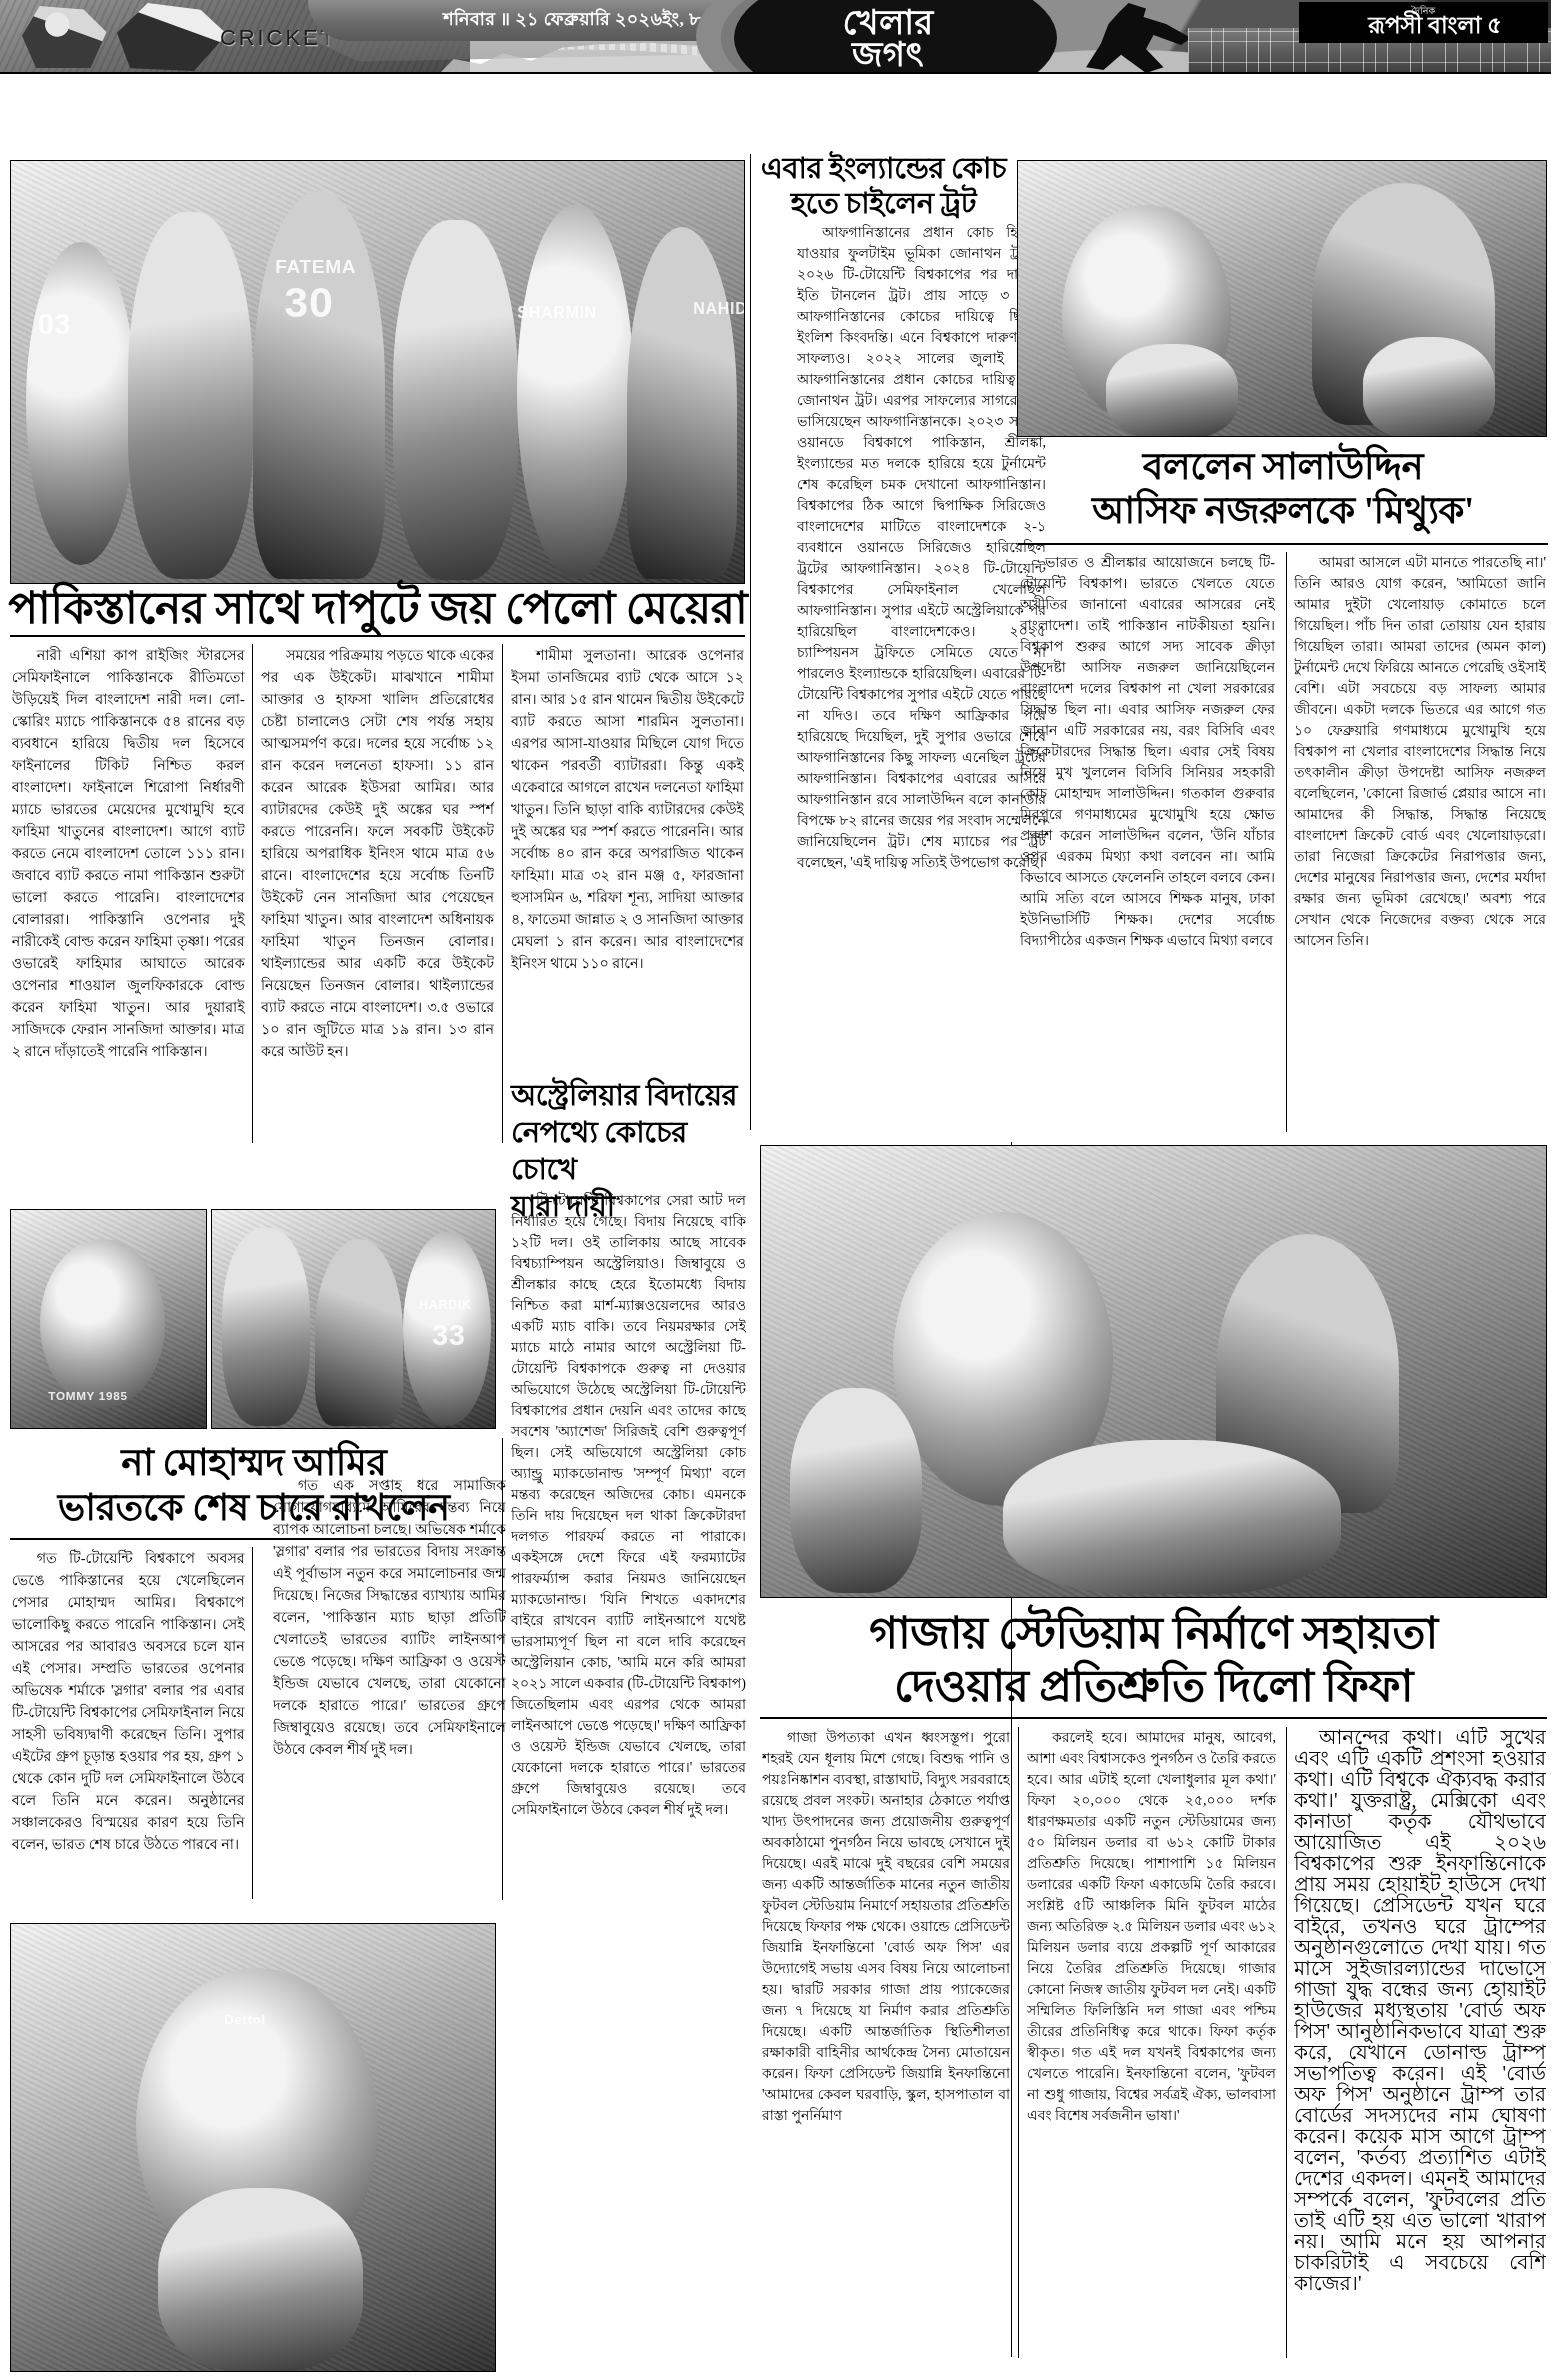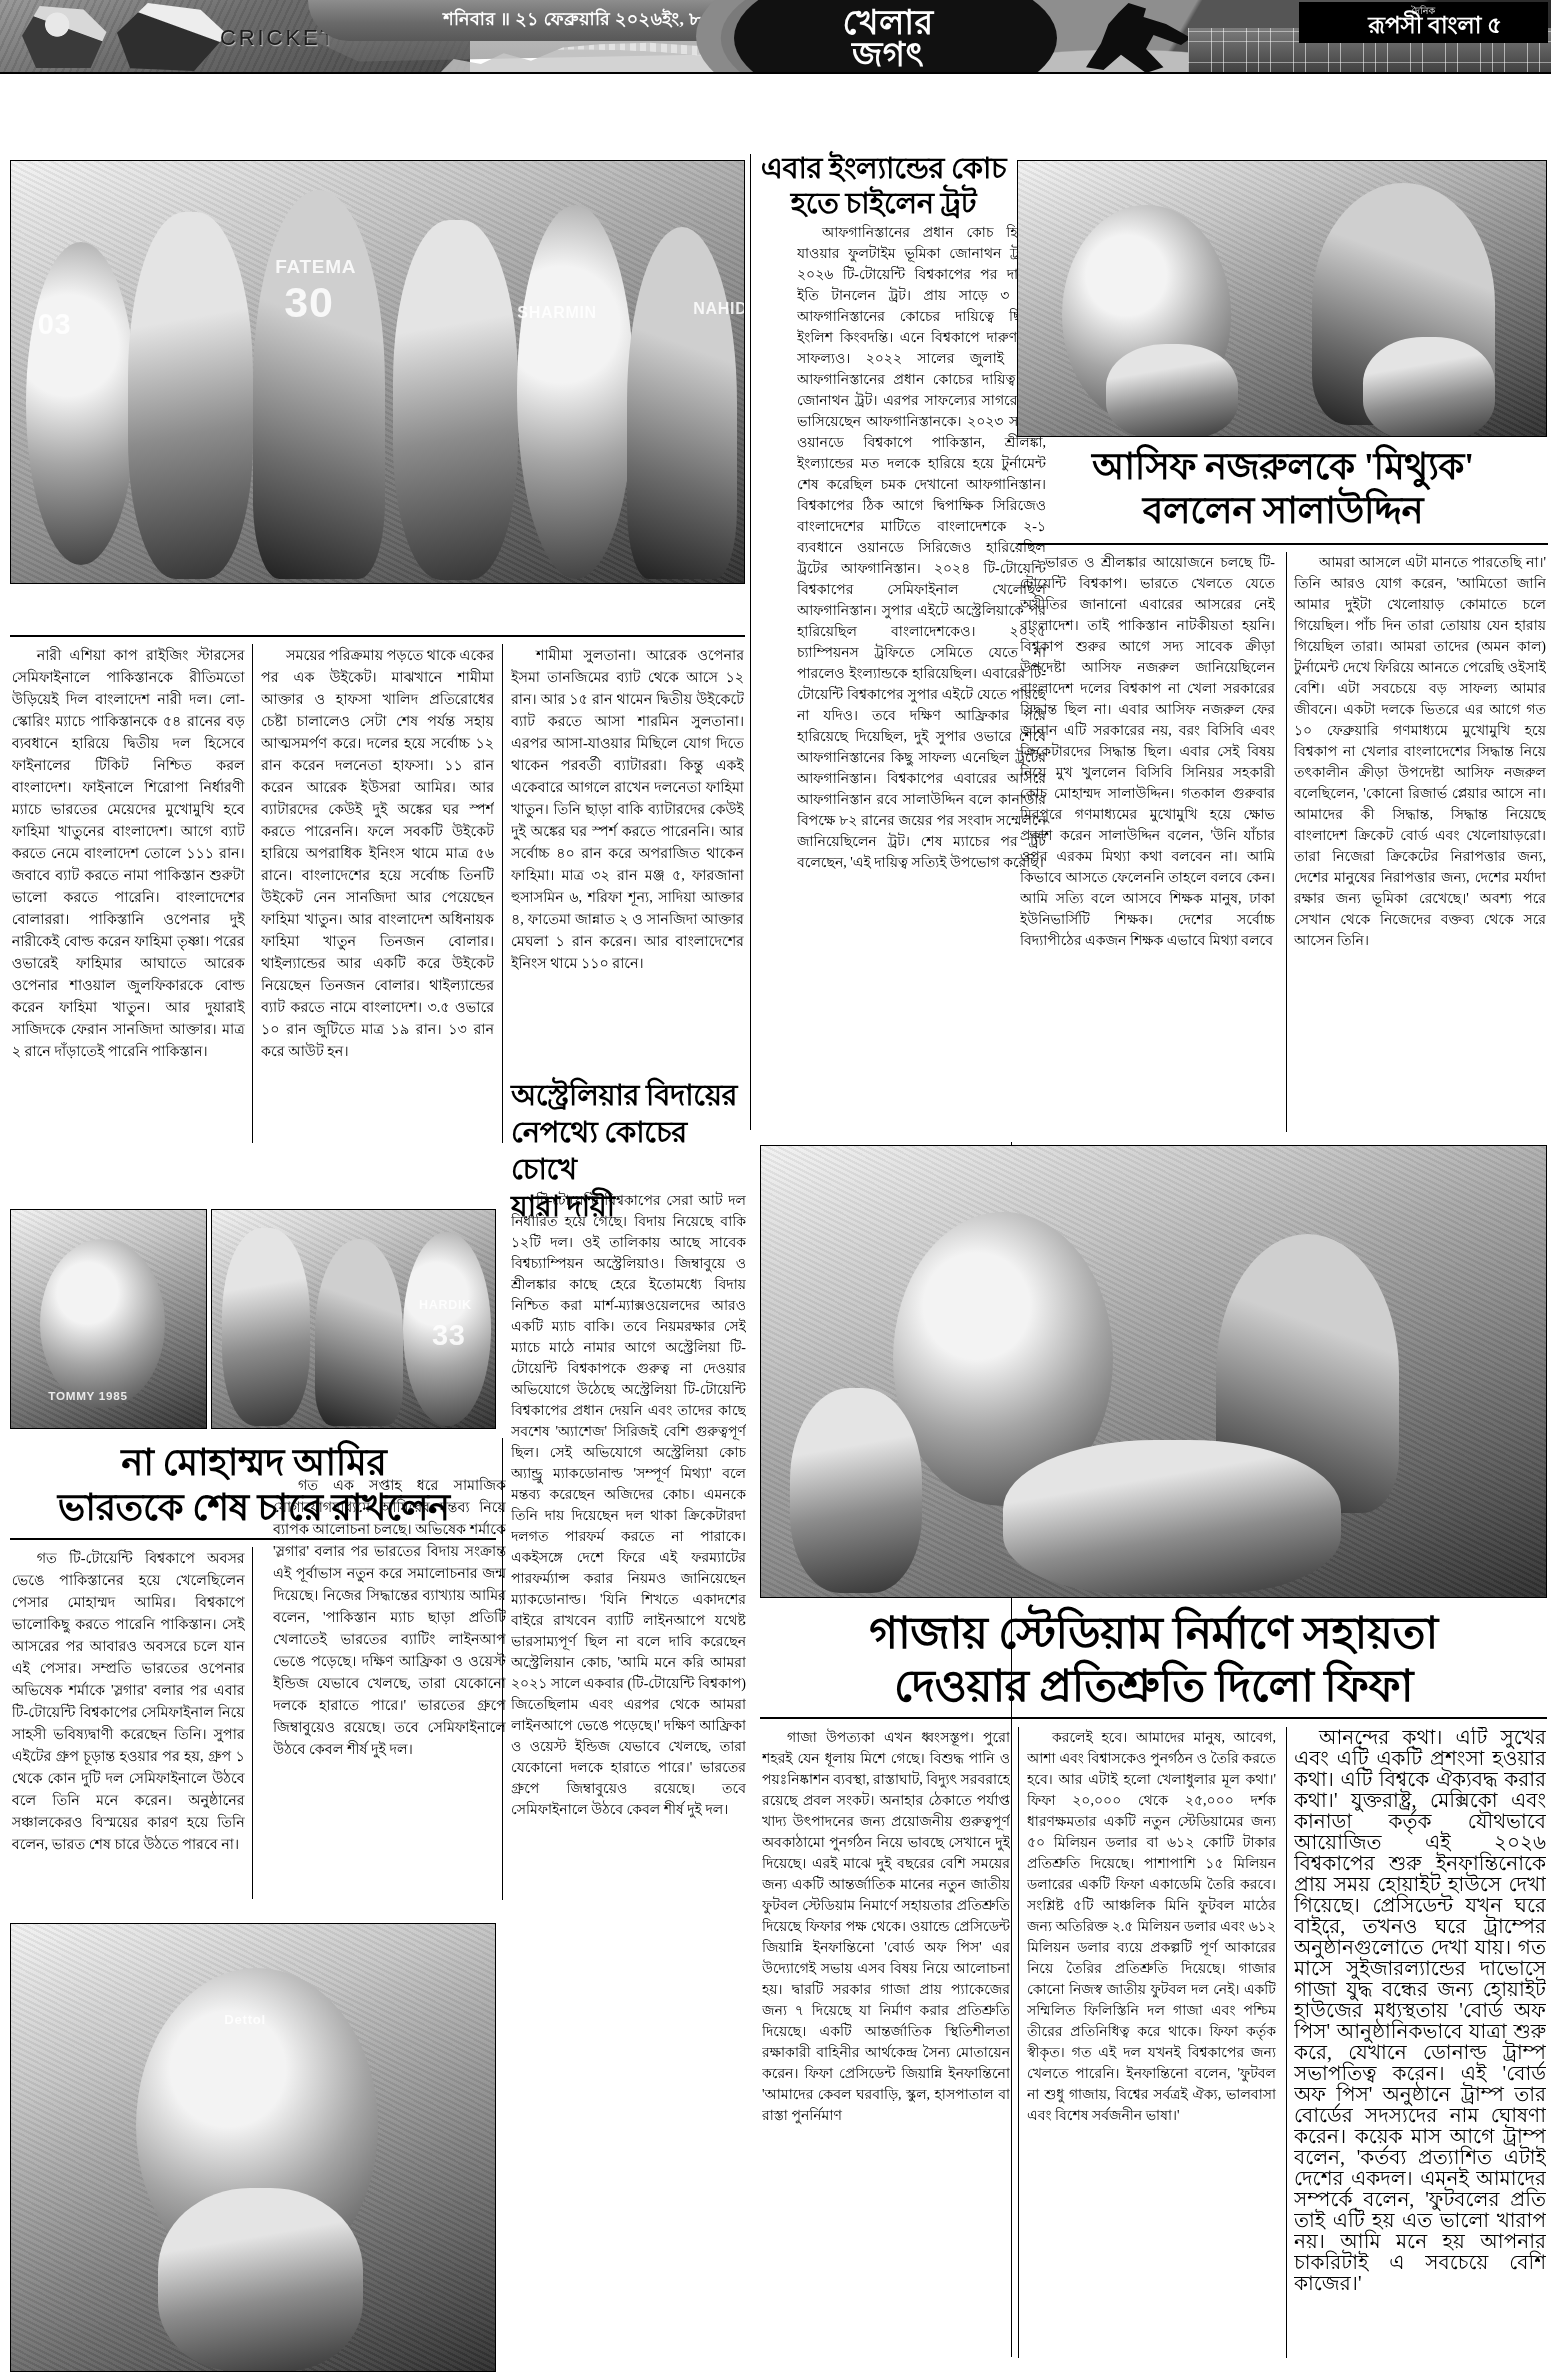--- a/index.html
+++ b/index.html
@@ -172,20 +172,21 @@
     <div class="ph-blobB" style="left:382px; top:59px; width:125px; height:360px;"></div>
     <div class="ph-blobA" style="left:506px; top:44px; width:117px; height:374px;"></div>
     <div class="ph-blobC" style="left:616px; top:66px; width:110px; height:352px;"></div>
     <div class="ph-mark" style="left:264px; top:95px; font-size:19px;">FATEMA</div>
     <div class="ph-mark" style="left:273px; top:117px; font-size:43px;">30</div>
     <div class="ph-mark" style="left:26.4px; top:147px; font-size:29px;">03</div>
     <div class="ph-mark" style="left:506px; top:143px; font-size:16px;">SHARMIN</div>
     <div class="ph-mark" style="left:682px; top:139px; font-size:16px;">NAHIDA</div>
   </div>
 
+  <div class="hl hl-xl" style="left:7.3px; top:587px; width:741px; text-align:center;">পাকিস্তানের সাথে দাপুটে জয় পেলো মেয়েরা</div>
   <div class="hrule" style="left:10.3px; top:635px; width:735px;"></div>
 
   <div class="col" style="left:11.7px; top:644px; width:233px; height:499px;">
     <p>নারী এশিয়া কাপ রাইজিং স্টারসের সেমিফাইনালে পাকিস্তানকে রীতিমতো উড়িয়েই দিল বাংলাদেশ নারী দল। লো-স্কোরিং ম্যাচে পাকিস্তানকে ৫৪ রানের বড় ব্যবধানে হারিয়ে দ্বিতীয় দল হিসেবে ফাইনালের টিকিট নিশ্চিত করল বাংলাদেশ। ফাইনালে শিরোপা নির্ধারণী ম্যাচে ভারতের মেয়েদের মুখোমুখি হবে ফাহিমা খাতুনের বাংলাদেশ। আগে ব্যাট করতে নেমে বাংলাদেশ তোলে ১১১ রান। জবাবে ব্যাট করতে নামা পাকিস্তান শুরুটা ভালো করতে পারেনি। বাংলাদেশের বোলাররা। পাকিস্তানি ওপেনার দুই নারীকেই বোল্ড করেন ফাহিমা তৃষ্ণা। পরের ওভারেই ফাহিমার আঘাতে আরেক ওপেনার শাওয়াল জুলফিকারকে বোল্ড করেন ফাহিমা খাতুন। আর দুয়ারাই সাজিদকে ফেরান সানজিদা আক্তার। মাত্র ২ রানে দাঁড়াতেই পারেনি পাকিস্তান।</p>
   </div>
   <div class="vrule" style="left:252px; top:644px; height:499px;"></div>
   <div class="col" style="left:261px; top:644px; width:233px; height:499px;">
     <p>সময়ের পরিক্রমায় পড়তে থাকে একের পর এক উইকেট। মাঝখানে শামীমা আক্তার ও হাফসা খালিদ প্রতিরোধের চেষ্টা চালালেও সেটা শেষ পর্যন্ত সহায় আত্মসমর্পণ করে। দলের হয়ে সর্বোচ্চ ১২ রান করেন দলনেতা হাফসা। ১১ রান করেন আরেক ইউসরা আমির। আর ব্যাটারদের কেউই দুই অঙ্কের ঘর স্পর্শ করতে পারেননি। ফলে সবকটি উইকেট হারিয়ে অপরাধিক ইনিংস থামে মাত্র ৫৬ রানে। বাংলাদেশের হয়ে সর্বোচ্চ তিনটি উইকেট নেন সানজিদা আর পেয়েছেন ফাহিমা খাতুন। আর বাংলাদেশ অধিনায়ক ফাহিমা খাতুন তিনজন বোলার। থাইল্যান্ডের আর একটি করে উইকেট নিয়েছেন তিনজন বোলার। থাইল্যান্ডের ব্যাট করতে নামে বাংলাদেশ। ৩.৫ ওভারে ১০ রান জুটিতে মাত্র ১৯ রান। ১৩ রান করে আউট হন।</p>
   </div>
   <div class="vrule" style="left:502px; top:644px; height:499px;"></div>
@@ -205,22 +206,22 @@
 
   <div class="photo" style="left:1017px; top:160px; width:530px; height:277px;">
     <div class="ph-in"></div>
     <div class="ph-blobA" style="left:44px; top:44px; width:169px; height:220px;"></div>
     <div class="ph-blobC" style="left:294px; top:22px; width:183px; height:242px;"></div>
     <div class="ph-blobB" style="left:88px; top:183px; width:132px; height:95px;"></div>
     <div class="ph-blobB" style="left:345px; top:176px; width:132px; height:103px;"></div>
   </div>
 
   <div class="hl hl-lg" style="left:1018px; top:445px; width:530px; text-align:center; line-height:44px;">
+    <div>বললেন সালাউদ্দিন</div>
     <div>আসিফ নজরুলকে 'মিথ্যুক'</div>
-    <div>বললেন সালাউদ্দিন</div>
   </div>
   <div class="hrule" style="left:1018px; top:543px; width:530px;"></div>
 
   <div class="col" style="left:1020px; top:552px; width:255px; height:580px; font-size:14px; line-height:21px;">
     <p>ভারত ও শ্রীলঙ্কার আয়োজনে চলছে টি-টোয়েন্টি বিশ্বকাপ। ভারতে খেলতে যেতে অখীতির জানানো এবারের আসরের নেই বাংলাদেশ। তাই পাকিস্তান নাটকীয়তা হয়নি। বিশ্বকাপ শুরুর আগে সদ্য সাবেক ক্রীড়া উপদেষ্টা আসিফ নজরুল জানিয়েছিলেন বাংলাদেশ দলের বিশ্বকাপ না খেলা সরকারের সিদ্ধান্ত ছিল না। এবার আসিফ নজরুল ফের জানান এটি সরকারের নয়, বরং বিসিবি এবং ক্রিকেটারদের সিদ্ধান্ত ছিল। এবার সেই বিষয় নিয়ে মুখ খুললেন বিসিবি সিনিয়র সহকারী কোচ মোহাম্মদ সালাউদ্দিন। গতকাল গুরুবার মিরপুরে গণমাধ্যমের মুখোমুখি হয়ে ক্ষোভ প্রকাশ করেন সালাউদ্দিন বলেন, 'উনি যাঁচার ওপর এরকম মিথ্যা কথা বলবেন না। আমি কিভাবে আসতে ফেলেননি তাহলে বলবে কেন। আমি সত্যি বলে আসবে শিক্ষক মানুষ, ঢাকা ইউনিভার্সিটি শিক্ষক। দেশের সর্বোচ্চ বিদ্যাপীঠের একজন শিক্ষক এভাবে মিথ্যা বলবে</p>
   </div>
   <div class="vrule" style="left:1286px; top:552px; height:580px;"></div>
   <div class="col" style="left:1294px; top:552px; width:252px; height:580px; font-size:14px; line-height:21px;">
     <p>আমরা আসলে এটা মানতে পারতেছি না।' তিনি আরও যোগ করেন, 'আমিতো জানি আমার দুইটা খেলোয়াড় কোমাতে চলে গিয়েছিল। পাঁচ দিন তারা তোয়ায় যেন হারায় গিয়েছিল তারা। আমরা তাদের (অমন কাল) টুর্নামেন্ট দেখে ফিরিয়ে আনতে পেরেছি ওইসাই বেশি। এটা সবচেয়ে বড় সাফল্য আমার জীবনে। একটা দলকে ভিতরে এর আগে গত ১০ ফেব্রুয়ারি গণমাধ্যমে মুখোমুখি হয়ে বিশ্বকাপ না খেলার বাংলাদেশের সিদ্ধান্ত নিয়ে তৎকালীন ক্রীড়া উপদেষ্টা আসিফ নজরুল বলেছিলেন, 'কোনো রিজার্ভ প্লেয়ার আসে না। আমাদের কী সিদ্ধান্ত, সিদ্ধান্ত নিয়েছে বাংলাদেশ ক্রিকেট বোর্ড এবং খেলোয়াড়রো। তারা নিজেরা ক্রিকেটের নিরাপত্তার জন্য, দেশের মানুষের নিরাপত্তার জন্য, দেশের মর্যাদা রক্ষার জন্য ভূমিকা রেখেছে।' অবশ্য পরে সেখান থেকে নিজেদের বক্তব্য থেকে সরে আসেন তিনি।</p>
   </div>

